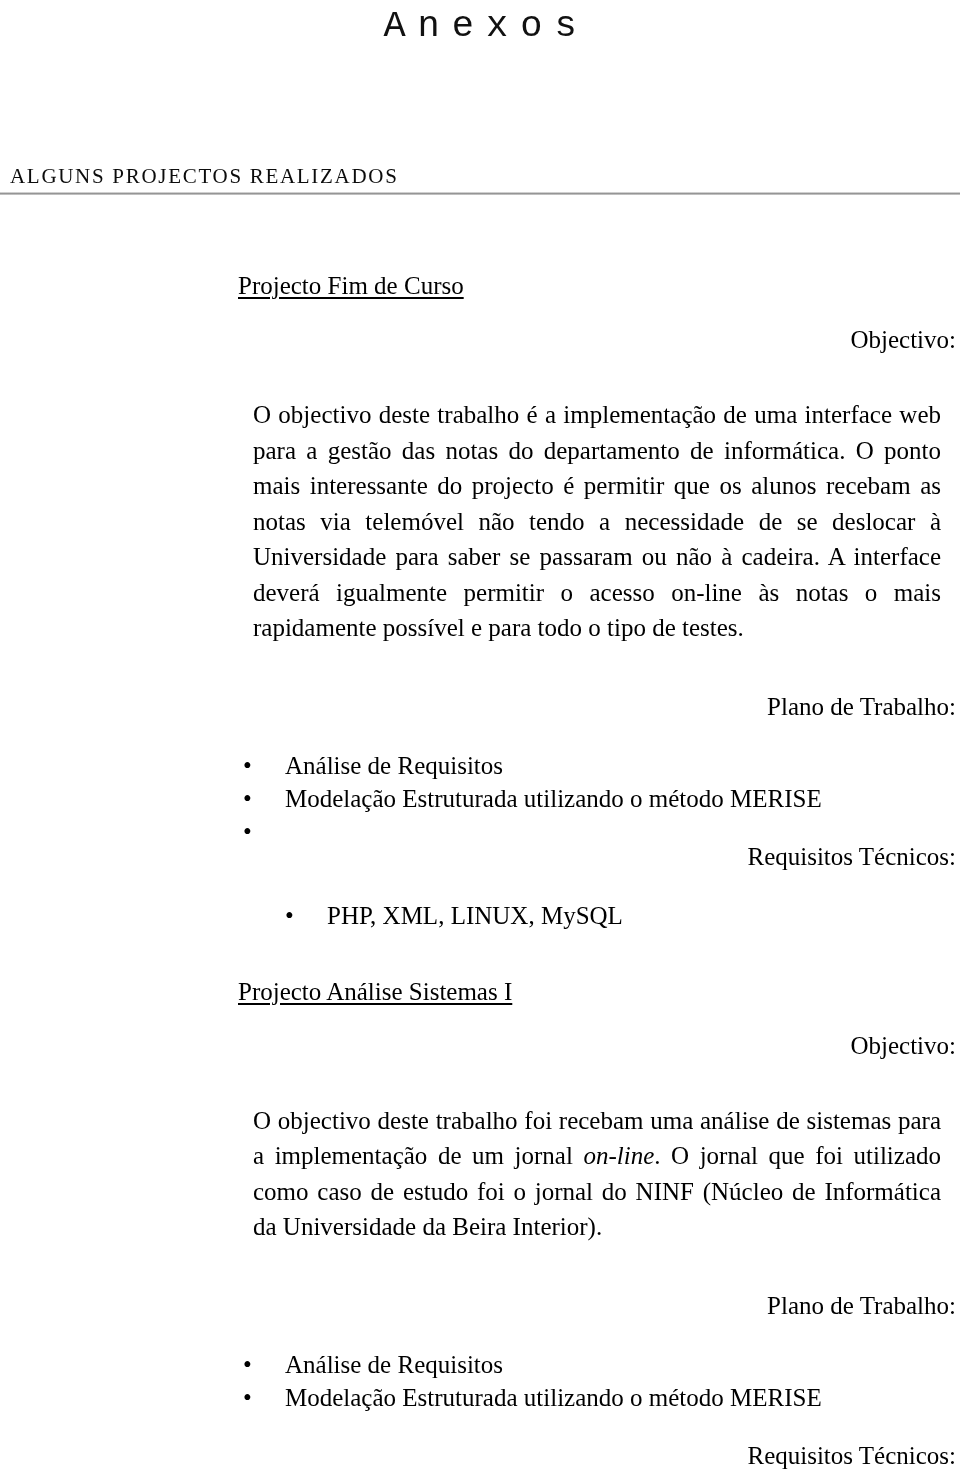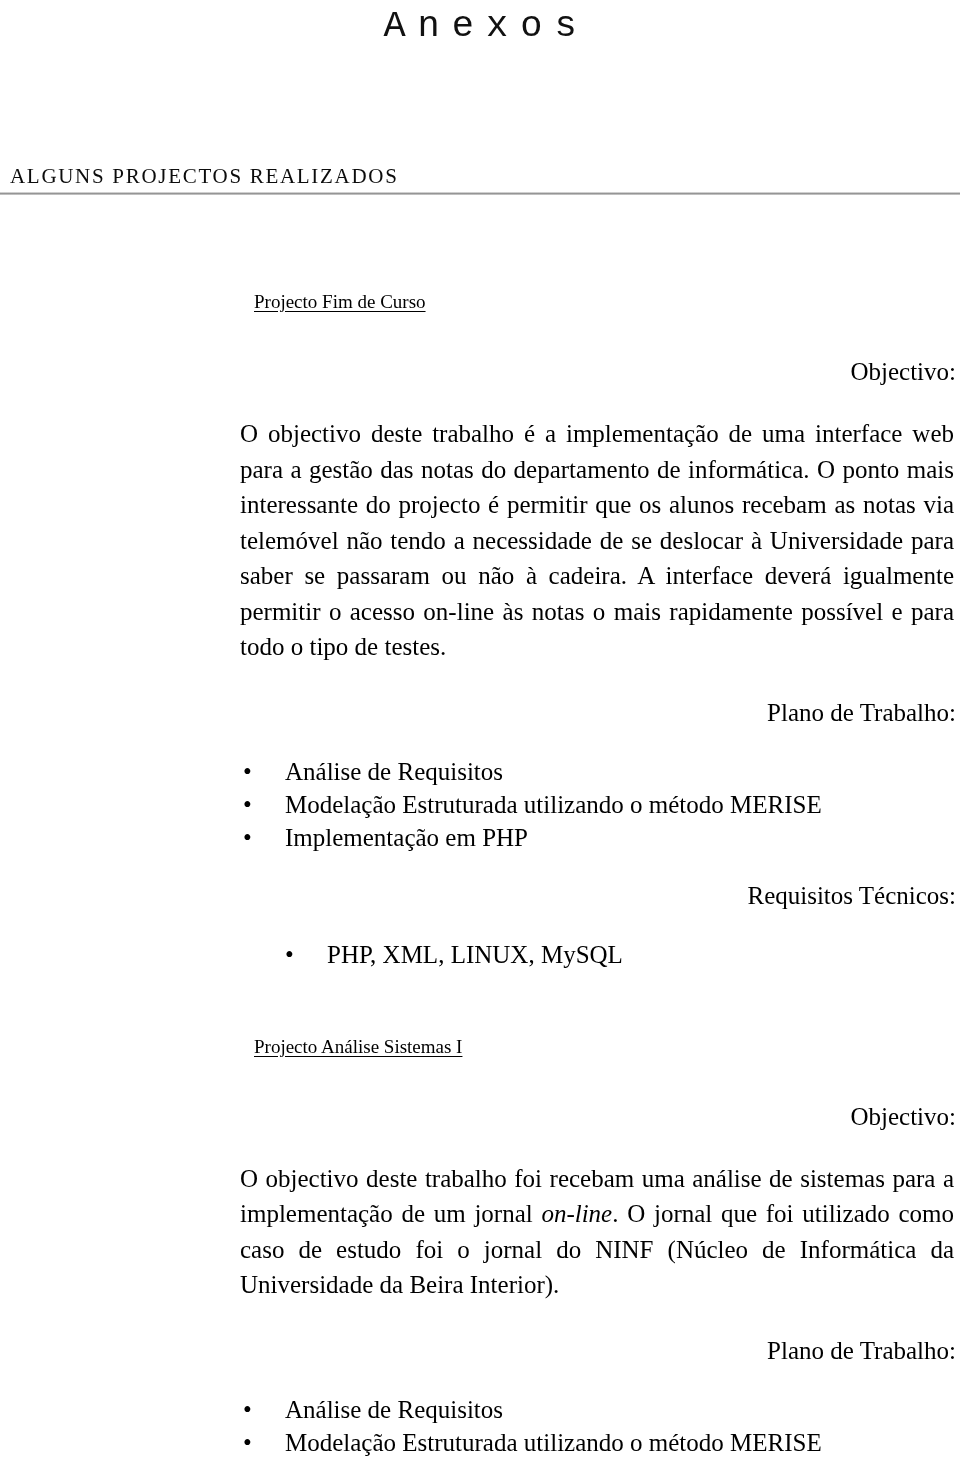--- a/index.html
+++ b/index.html
@@ -63,40 +63,40 @@
 
   
   .content {
     position: absolute;
     top: 270px;
     left: 238px;
     width: 718px;
   }
 
   .proj-title {
-    font-size: 19px;
+    font-size: 25px;
     line-height: 32px;
     text-decoration: underline;
     text-underline-offset: 3px;
-    margin: 16px;
+    margin: 0;
     white-space: nowrap;
   }
 
   .label {
     font-size: 25px;
     line-height: 32px;
     margin: 0;
     text-align: right;
   }
 
   .para {
     font-size: 25px;
     line-height: 35.5px;
     text-align: justify;
-    margin: 2px;
+    margin: 15px;
     hyphens: none;
   }
   .para .ital { font-style: italic; }
 
   ul.bullets {
     list-style: none;
     margin: 0;
     padding: 0;
   }
   ul.bullets li {
@@ -156,21 +156,20 @@
         <li>
           <span class="bullet-glyph">•</span>
           <span>Análise de Requisitos</span>
         </li>
         <li>
           <span class="bullet-glyph">•</span>
           <span>Modelação Estruturada utilizando o método MERISE</span>
         </li>
         <li>
           <span class="bullet-glyph">•</span>
-          <span>Implementação em PHP</span>
         </li>
       </ul>
 
       <div class="sp-26"></div>
 
       <div class="label">Requisitos Técnicos:</div>
 
       <div class="sp-26"></div>
 
       <ul class="bullets indented">

